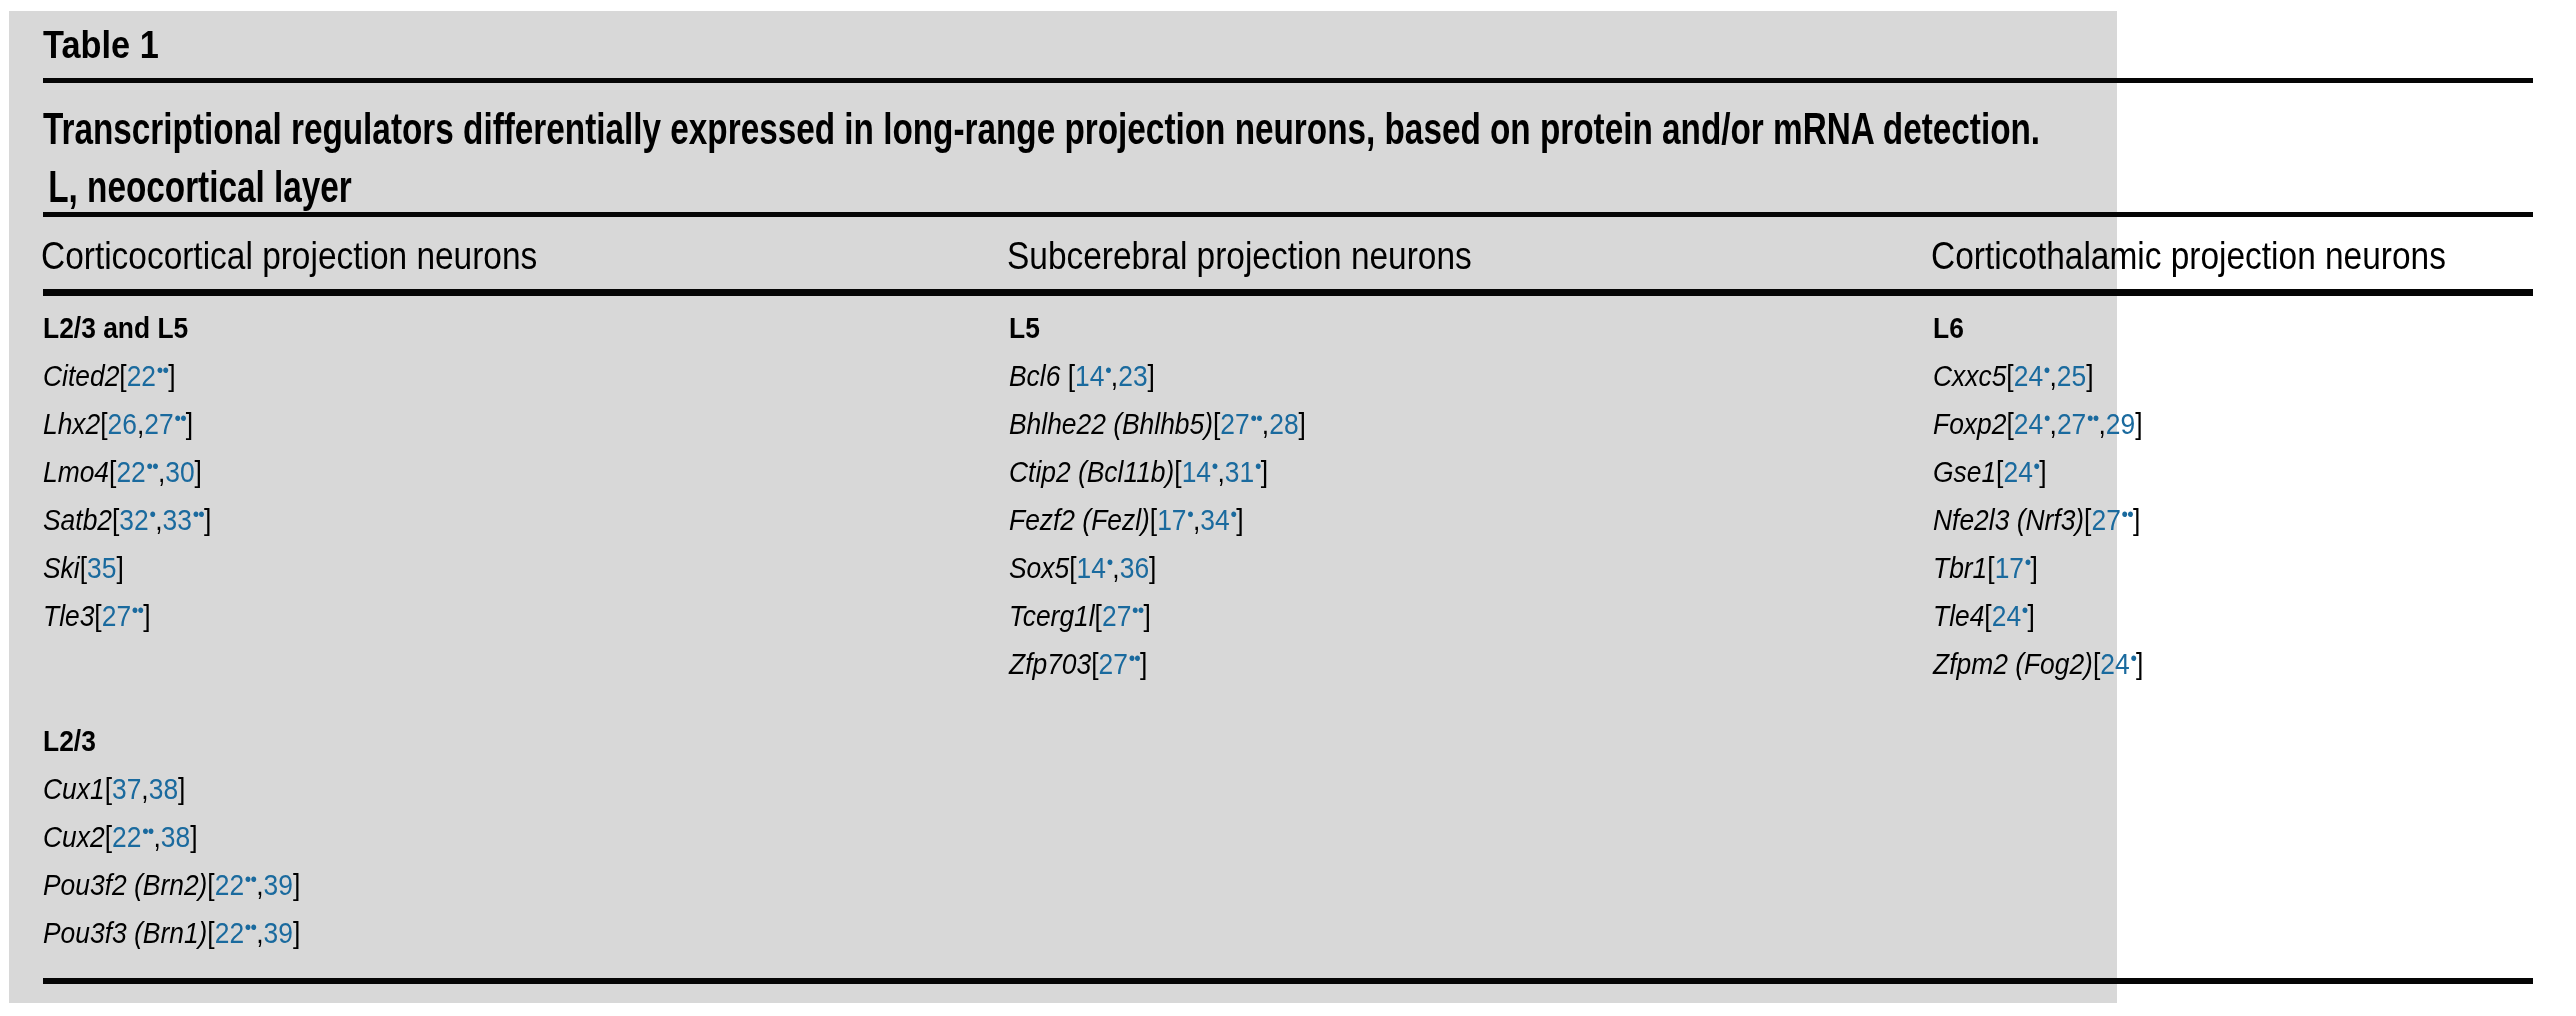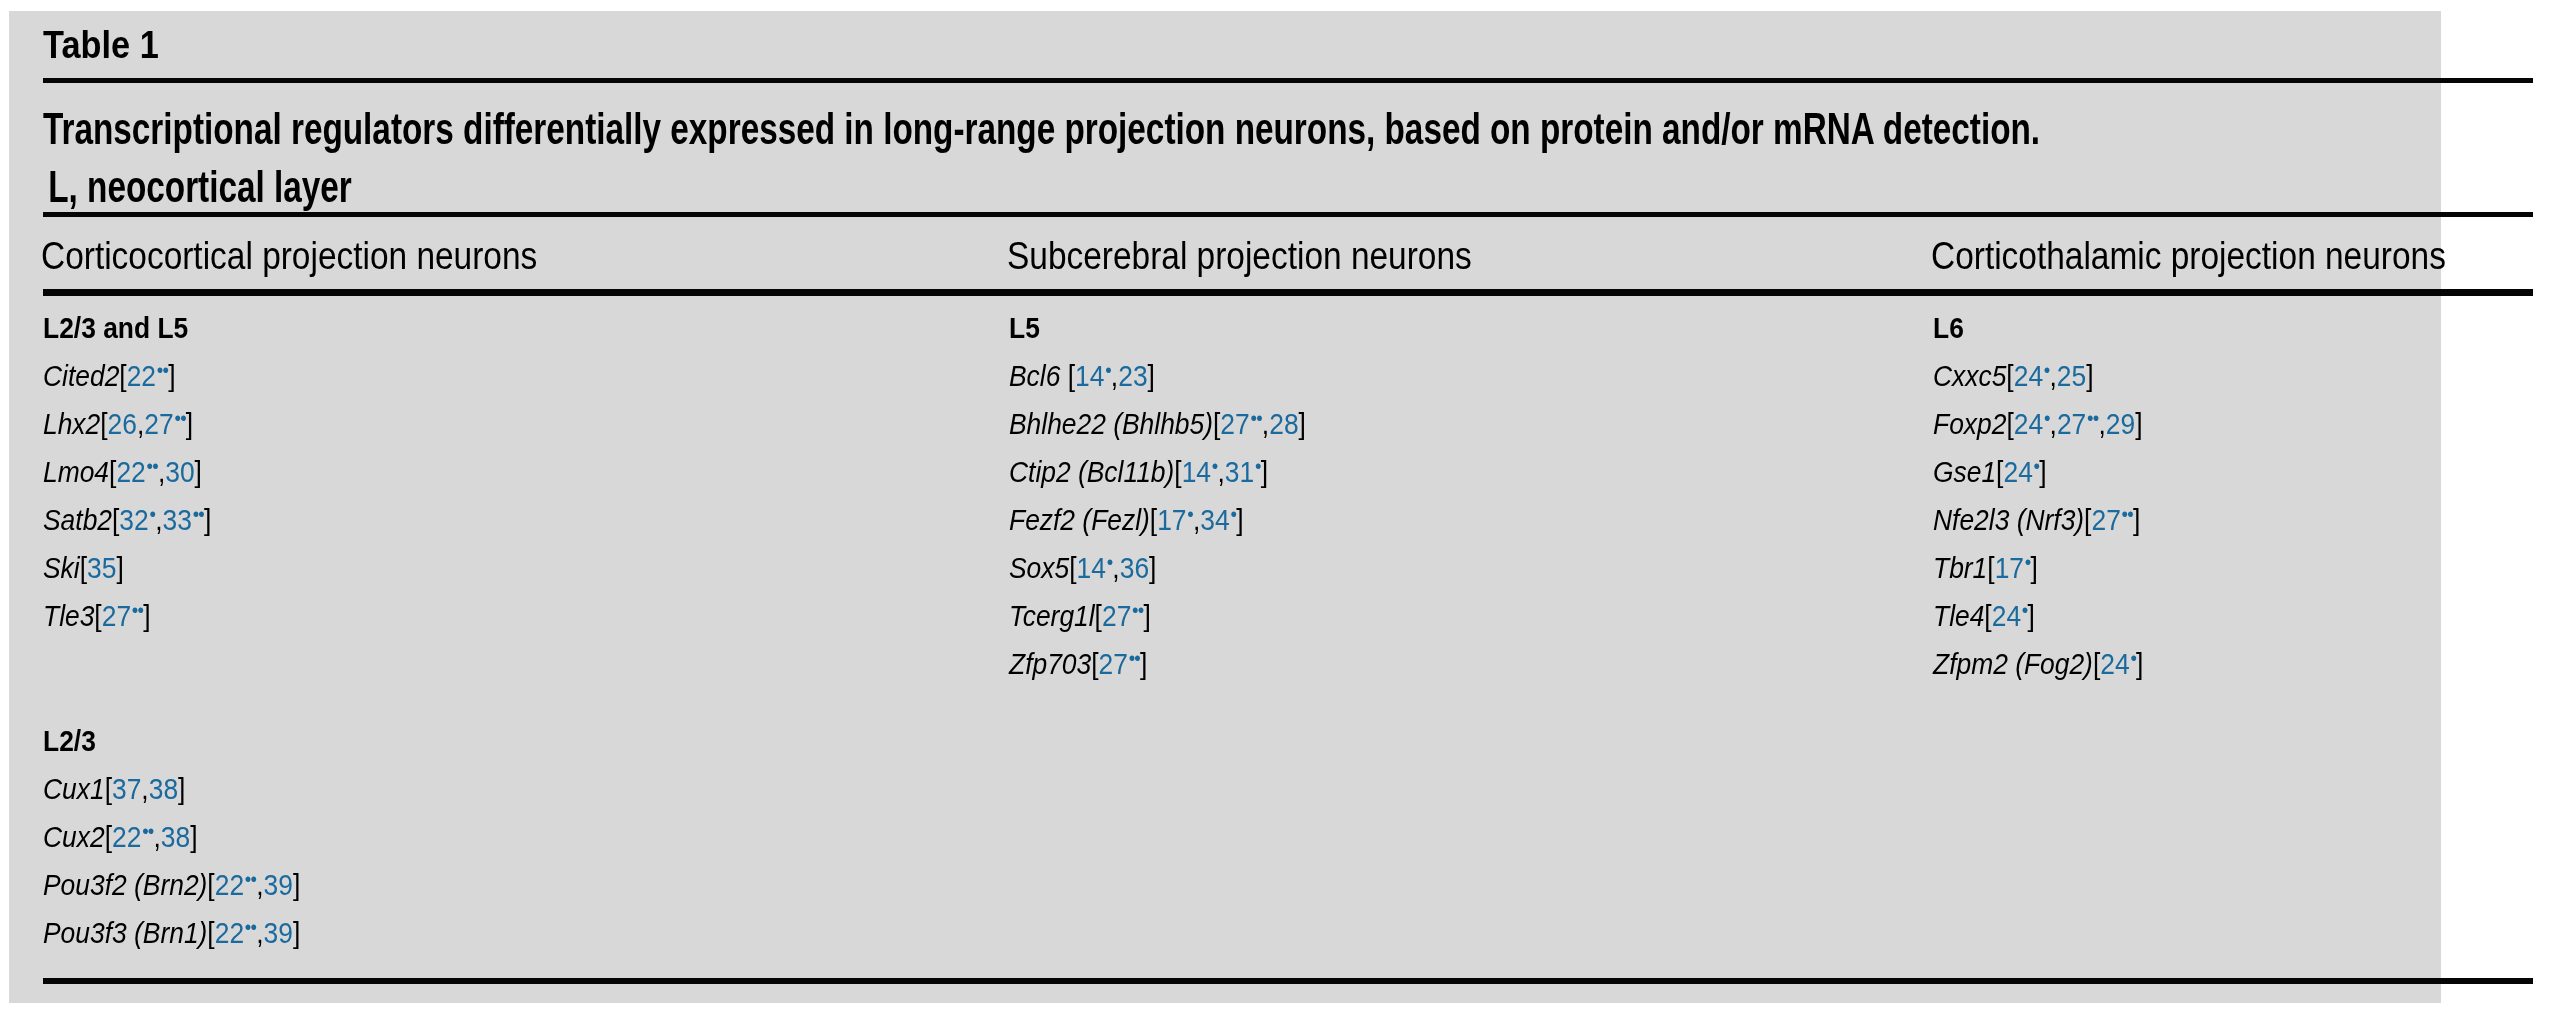--- a/index.html
+++ b/index.html
@@ -16,21 +16,21 @@
     position: relative;
     width: 2576px;
     height: 1017px;
     background: #ffffff;
     overflow: hidden;
   }
   .panel {
     position: absolute;
     left: 9px;
     top: 10.7px;
-    width: 2432px;
+    width: 2108px;
     height: 992px;
     background: var(--panel-bg, #d8d8d8);
   }
   .table-label {
     position: absolute;
     left: 34px;
     top: 12.4px;
     font-size: 39px;
     font-weight: bold;
     line-height: 44px;

